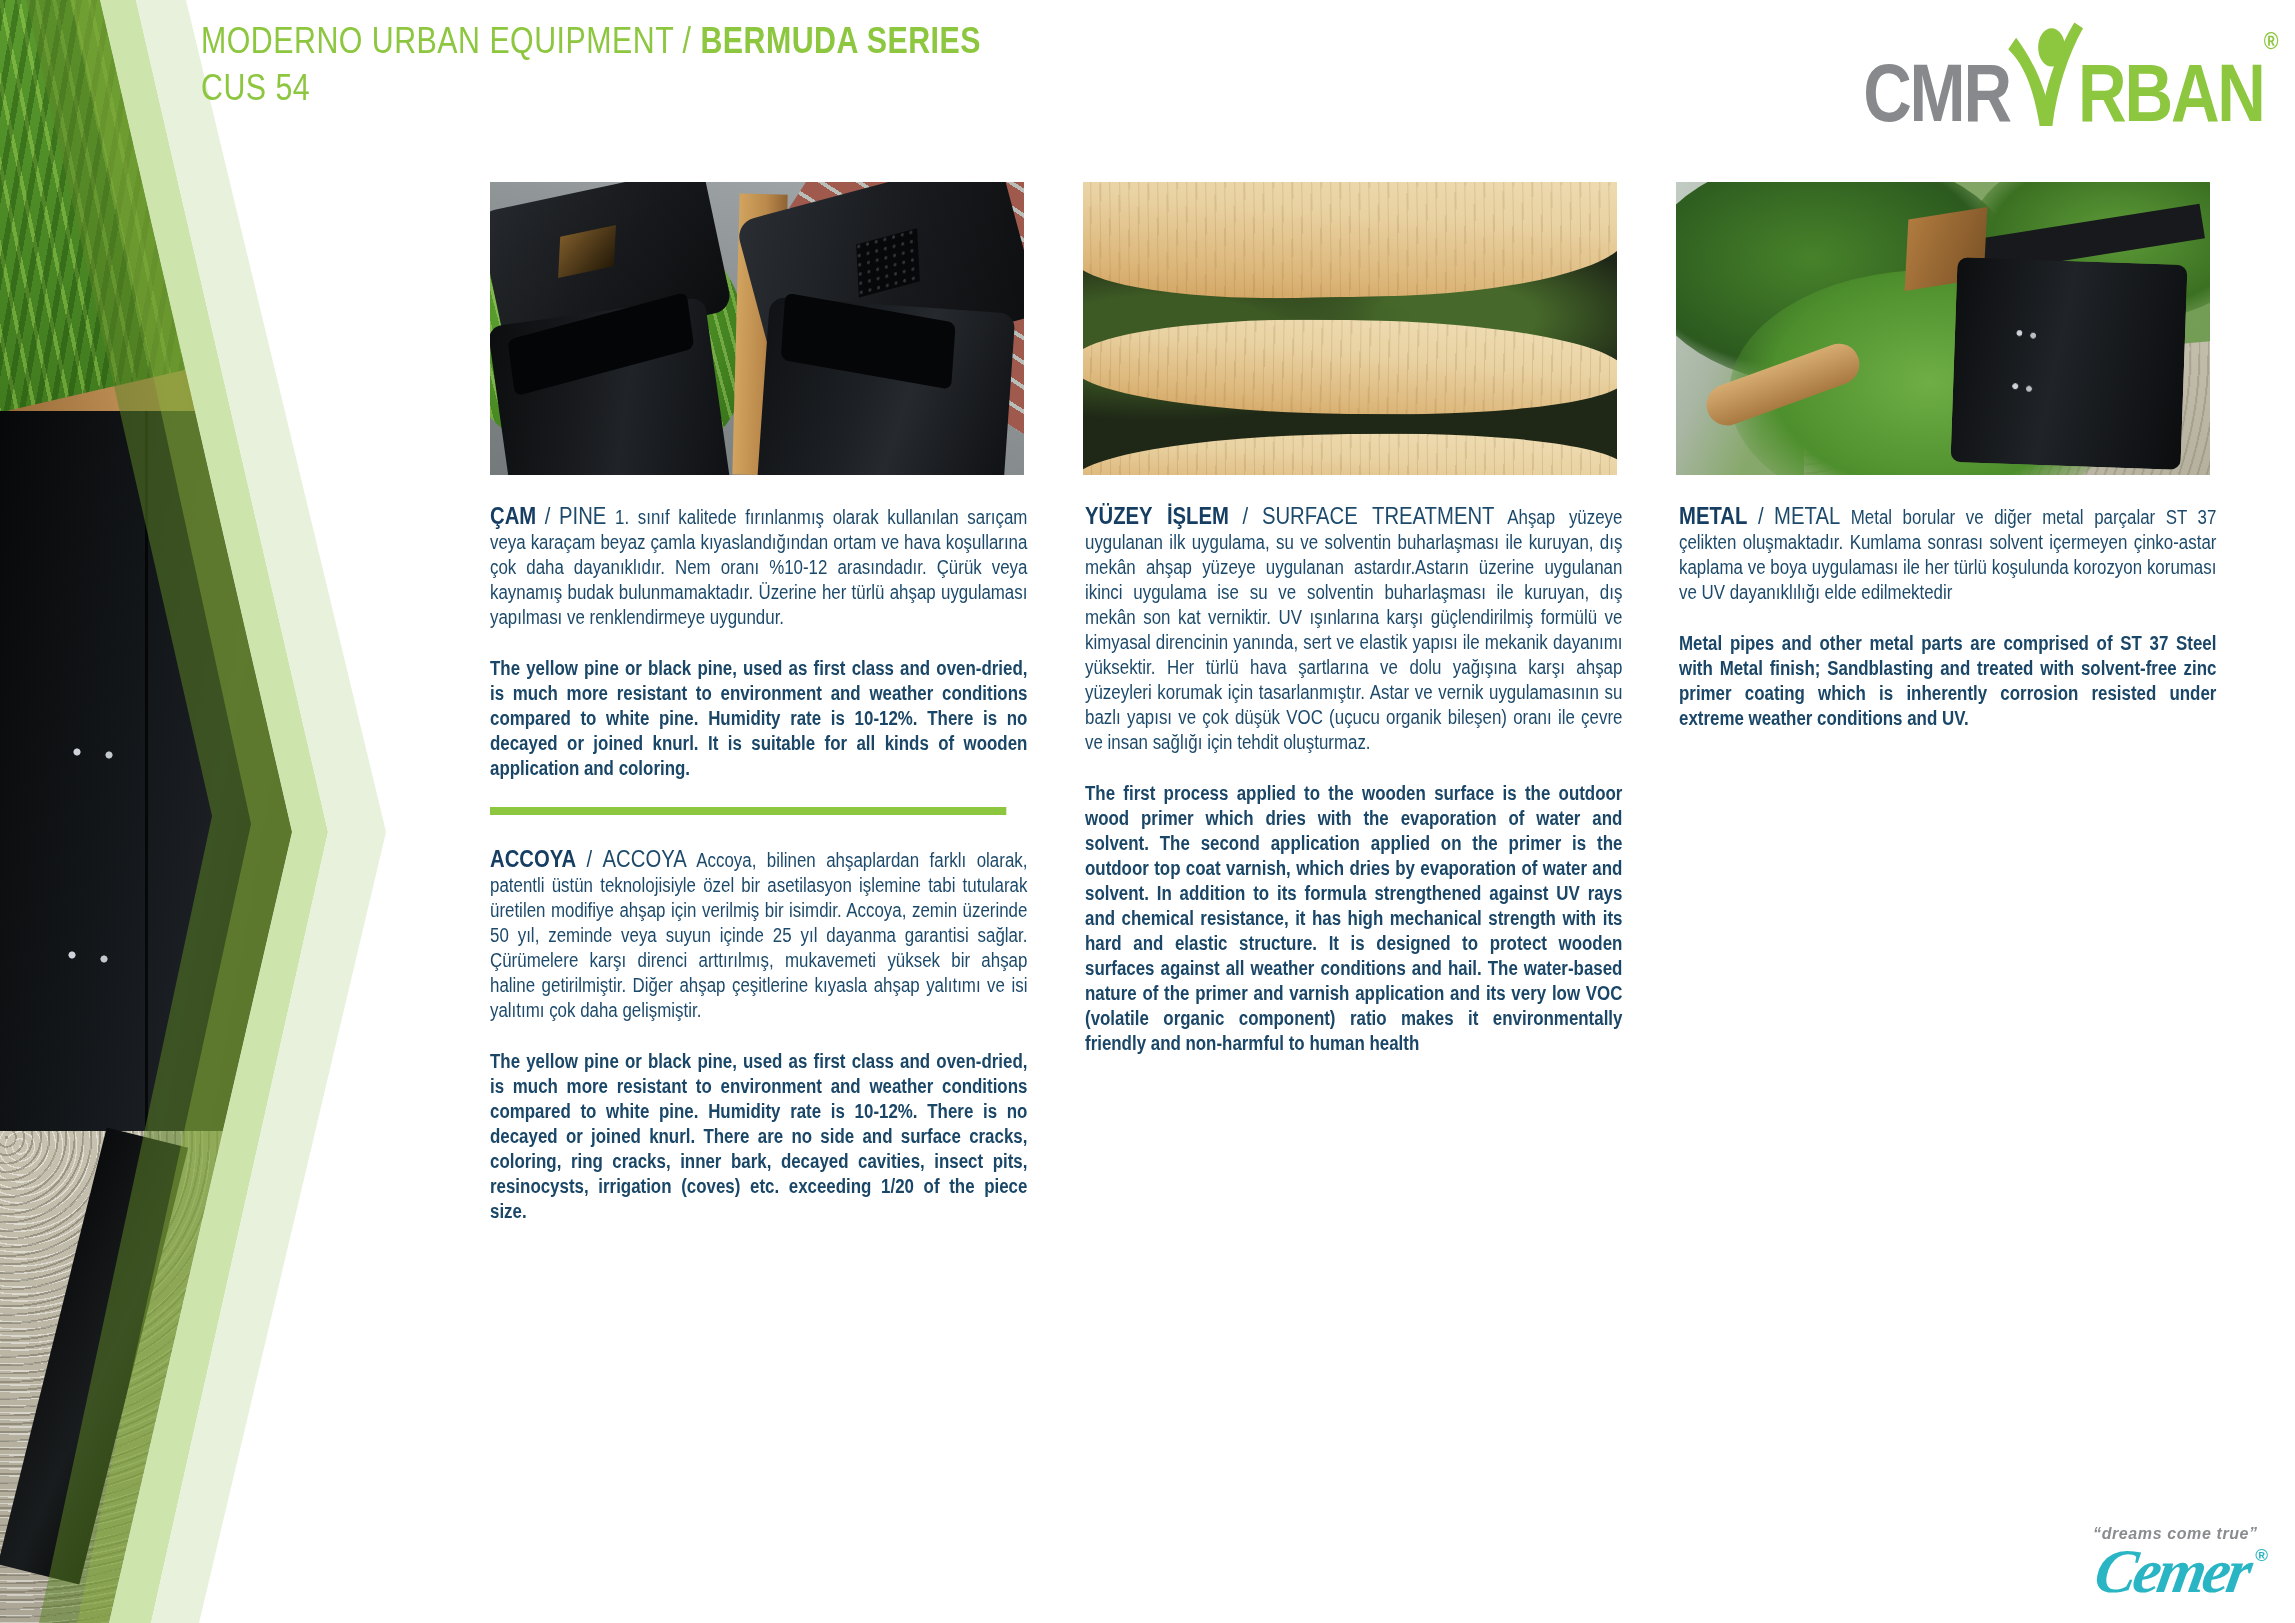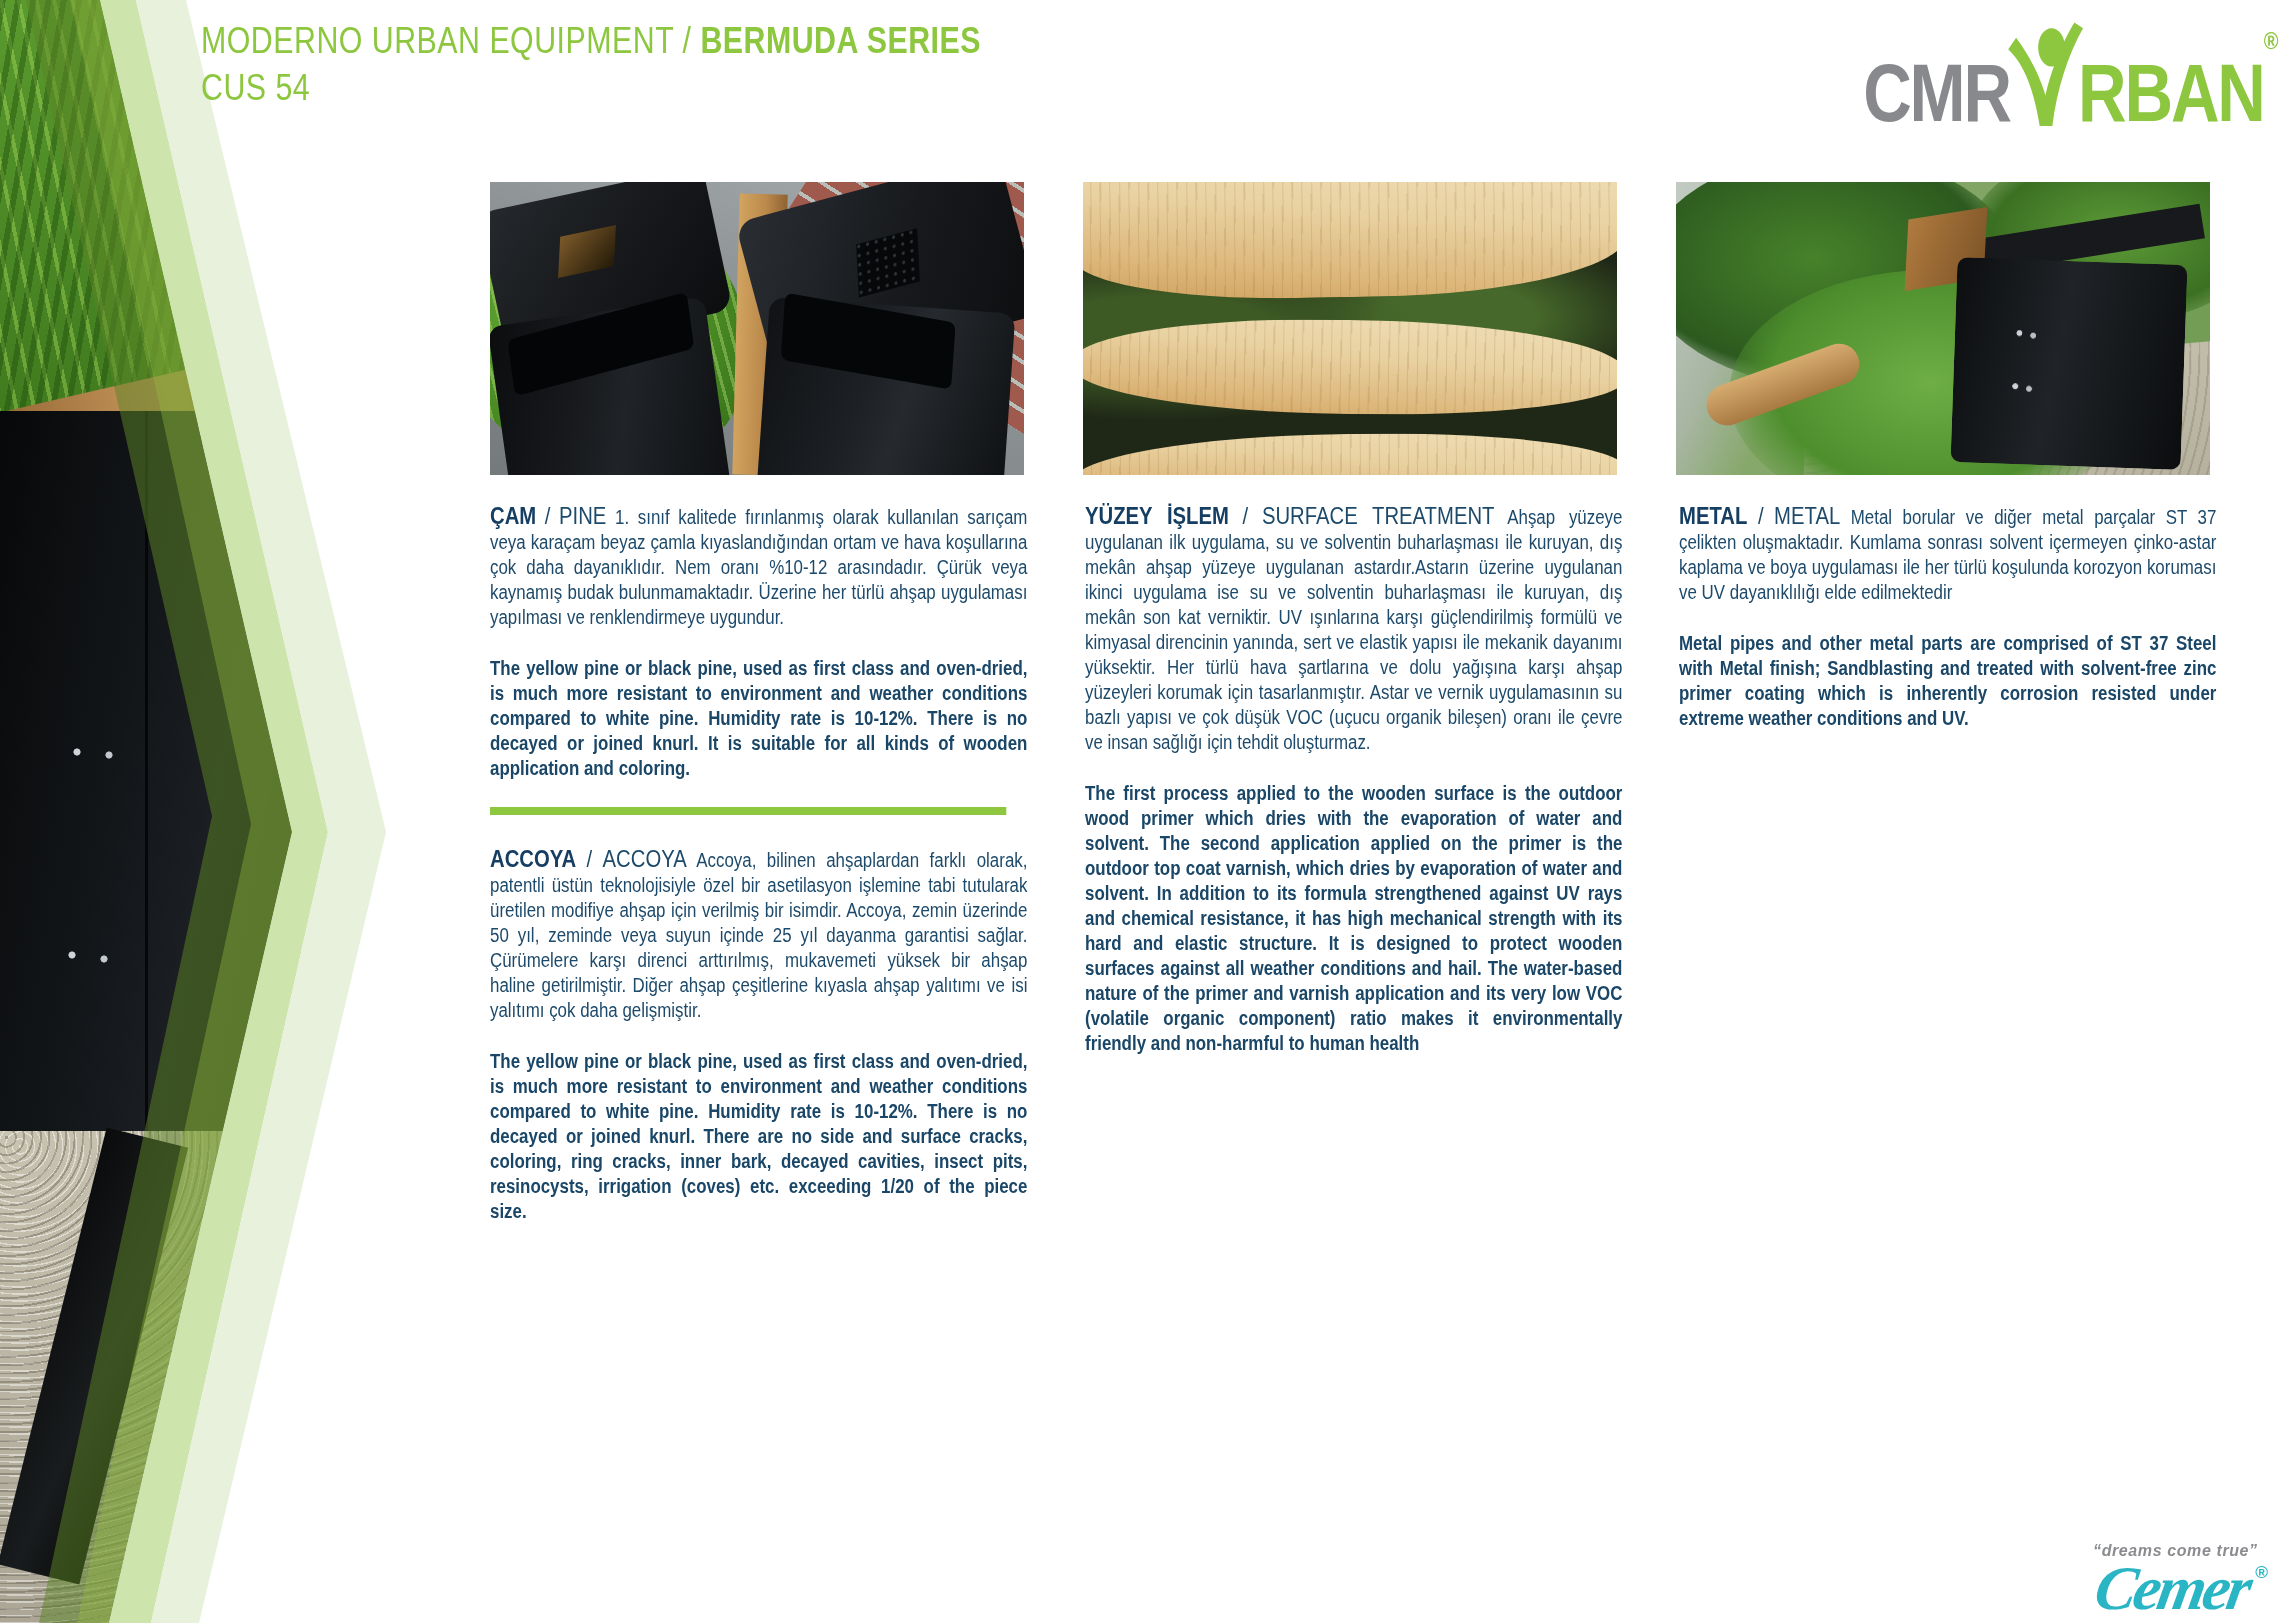--- a/index.html
+++ b/index.html
@@ -130,21 +130,21 @@
   .col-2{left:1085px;}
   .col-3{left:1679px;}
   .para{font-size:20px;line-height:25px;text-align:justify;margin:0 0 26px 0;color:#1d4a6b;}
   .para.bold{font-weight:700;color:#1a4667;}
   .ht{font-weight:700;font-size:24px;color:#163e62;}
   .hs{font-size:24px;font-weight:400;}
   .he{font-size:24px;font-weight:400;}
   .divider{height:8.4px;background:#8dc63f;width:611px;margin:2.6px 0 31px 0;}
 
   
-  .cemer{position:absolute;right:27px;bottom:4px;width:270px;height:77px;margin-top:46px;}
+  .cemer{position:absolute;right:27px;bottom:21px;width:270px;height:77px;margin-top:46px;}
   .cemer .tagline{position:absolute;right:10.3px;top:0;font-size:16px;font-weight:700;font-style:italic;
     color:#8a8c8f;letter-spacing:0.6px;}
   .cemer .word{position:absolute;right:19px;bottom:0;font-family:"Liberation Serif",serif;
     font-style:italic;font-weight:700;font-size:62px;line-height:1;color:#2ab5c4;
     letter-spacing:-3.2px;transform:skewX(-10deg);}
   .cemer .reg2{position:absolute;right:0;bottom:36px;font-size:17.4px;font-weight:700;color:#2ab5c4;}
 </style>
 </head>
 <body>
 

